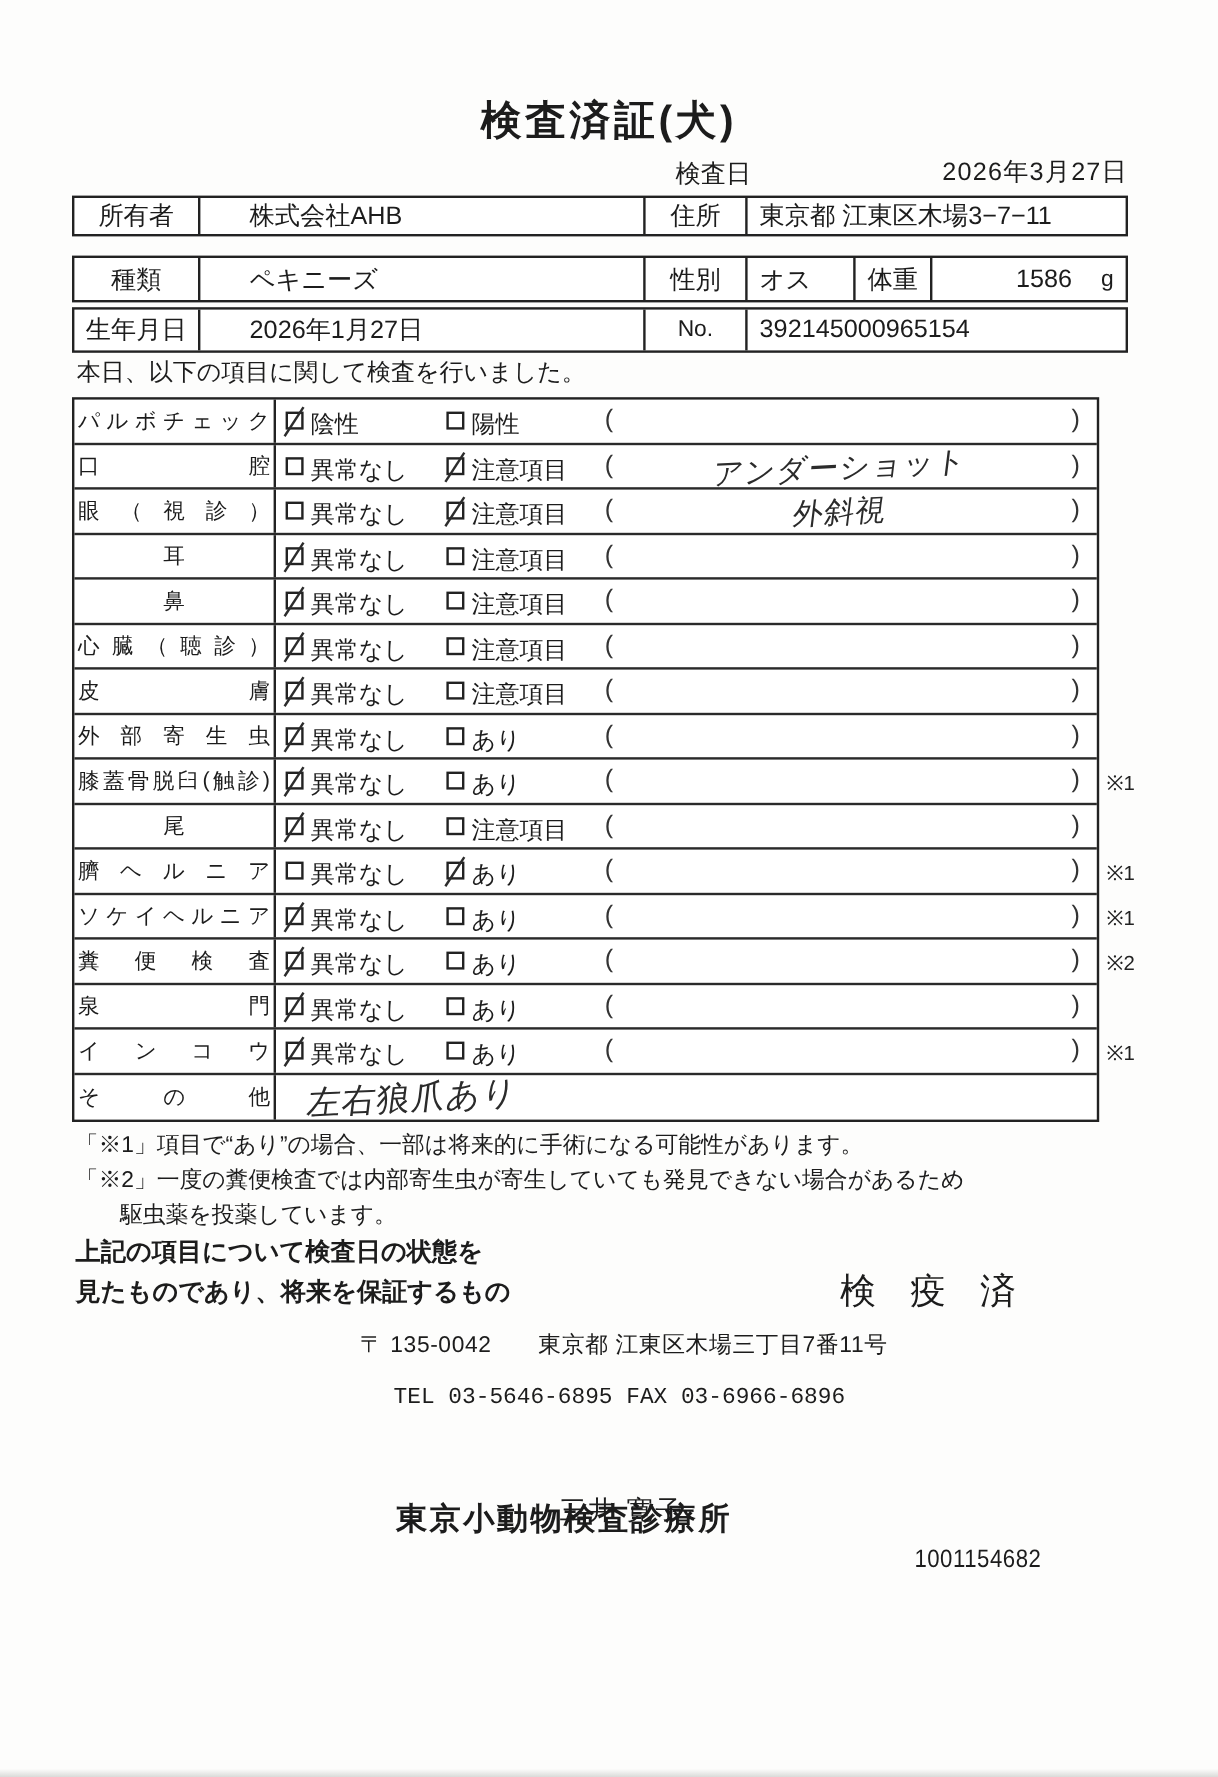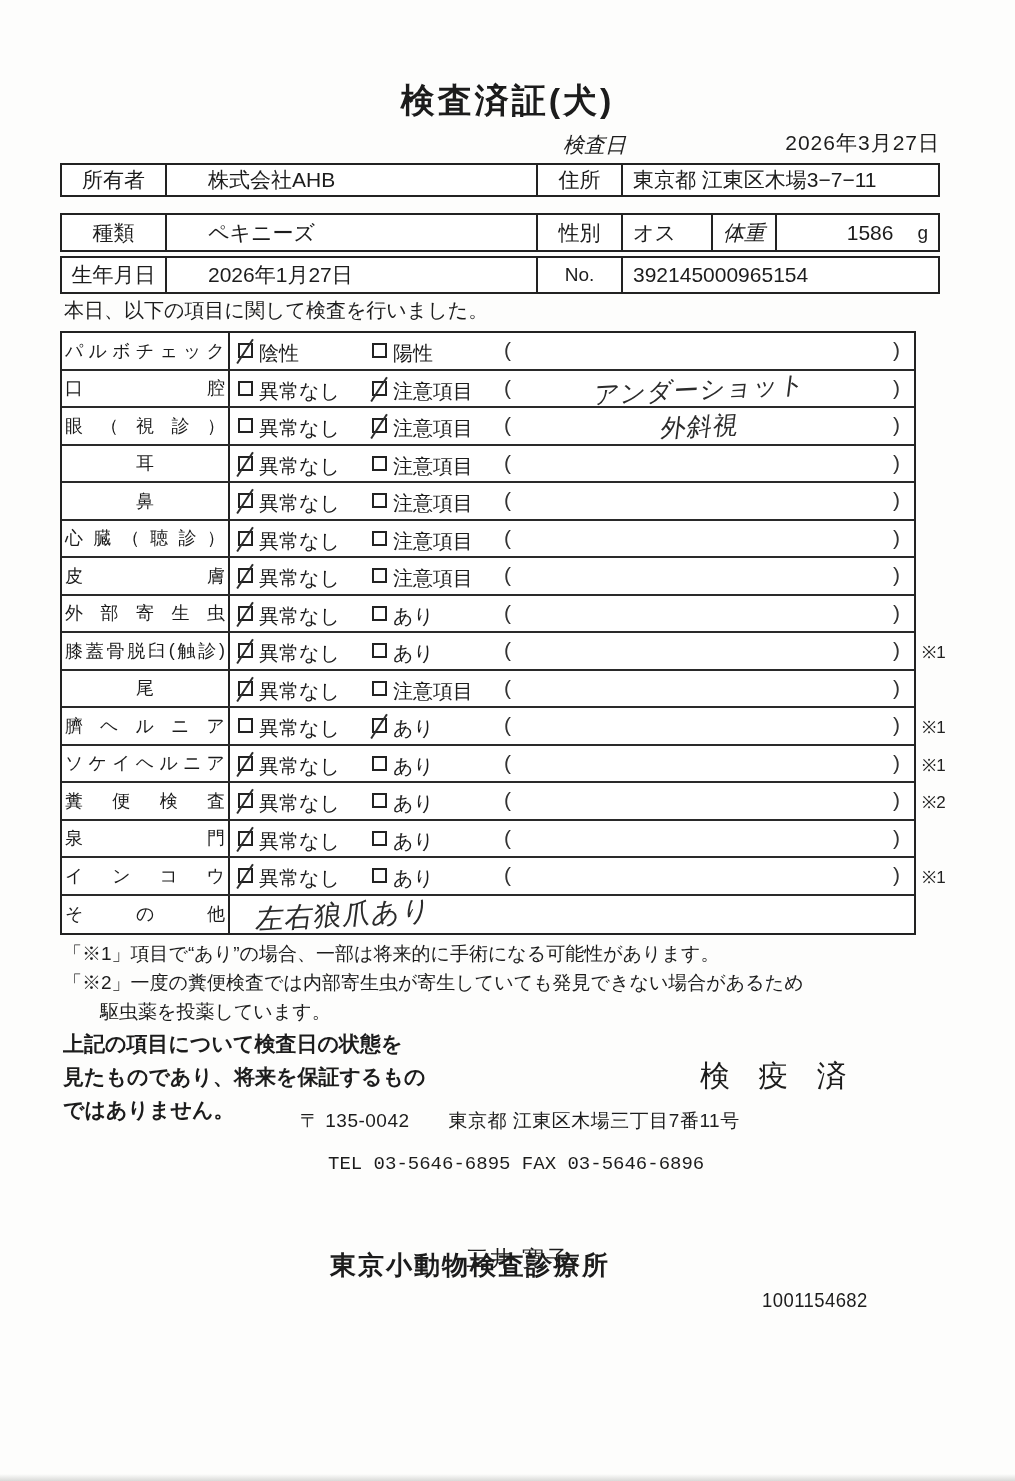--- a/index.html
+++ b/index.html
@@ -9,21 +9,21 @@
     background:#fdfdfc;
     font-family:"Liberation Sans", sans-serif;
     color:#1c1c1c;
     overflow:hidden;
   }
   .abs { position:absolute; }
 
   
   .title { left:0; width:1015px; top:78px; text-align:center;
            font-size:34px; font-weight:600; letter-spacing:3px; }
-  .insp-date-label { left:563px; top:131px; font-size:21px;font-style:italic; }
+  .insp-date-label { left:563px; top:131px; font-size:21px; }
   .insp-date { right:75px; top:129px; font-size:21px; letter-spacing:1px; }
 
   
   .info-box { left:60px; width:880px; border:2px solid #222; display:flex; background:#fff; }
   .cell { display:flex; align-items:center; font-size:21px; padding:0 10px; height:100%; }
   .cell.lab { justify-content:center; padding:0 4px; }
   .bR { border-right:2px solid #222; }
   .owner-box { top:163px; height:34px; }
   .animal-box1 { top:213px; height:39px; }
   .animal-box2 { top:256px; height:38px; }
@@ -91,21 +91,21 @@
   <div class="cell bR w-owner-val">株式会社AHB</div>
   <div class="cell lab bR w-addr-label">住所</div>
   <div class="cell w-addr-val">東京都 江東区木場3−7−11</div>
 </div>
 
 <div class="abs info-box animal-box1">
   <div class="cell lab bR w-owner-label">種類</div>
   <div class="cell bR w-owner-val">ペキニーズ</div>
   <div class="cell lab bR w-addr-label">性別</div>
   <div class="cell bR" style="width:90px;">オス</div>
-  <div class="cell lab bR" style="width:64px;font-style:italic;">体重</div>
+  <div class="cell lab bR" style="width:64px;">体重</div>
   <div class="cell weight-cell">
     <span>1586</span>
     <span style="font-size:19px;">g</span>
   </div>
 </div>
 <div class="abs info-box animal-box2">
   <div class="cell lab bR w-owner-label" style="padding:0 2px;">生年月日</div>
   <div class="cell bR w-owner-val">2026年1月27日</div>
   <div class="cell lab bR w-addr-label no-label">No.</div>
   <div class="cell w-addr-val">392145000965154</div>
@@ -406,21 +406,20 @@
     <span class="ref-mark" style="top: 865px;">※1</span>
   </div>
 
 <div class="abs fn fn1">「※1」項目で“あり”の場合、一部は将来的に手術になる可能性があります。</div>
 <div class="abs fn fn2">「※2」一度の糞便検査では内部寄生虫が寄生していても発見できない場合があるため</div>
 <div class="abs fn fn3">駆虫薬を投薬しています。</div>
 
 <div class="abs disclaimer">
   <div>上記の項目について検査日の状態を</div>
   <div>見たものであり、将来を保証するもの</div>
-  <div>ではありません。</div>
 </div>
 <div class="abs quarantine">検 疫 済</div>
 <div class="abs postal">〒 135-0042　　東京都 江東区木場三丁目7番11号</div>
-<div class="abs tel">TEL 03-5646-6895  FAX 03-5646-6896</div>
+<div class="abs tel">TEL 03-5646-6895  FAX 03-6966-6896</div>
 <div class="abs clinic">東京小動物検査診療所</div>
 <div class="abs vet-name">三井 寛子</div>
 <div class="abs serial">1001154682</div>
 <div class="abs scan-edge-bottom"></div>
 
 </body></html>

